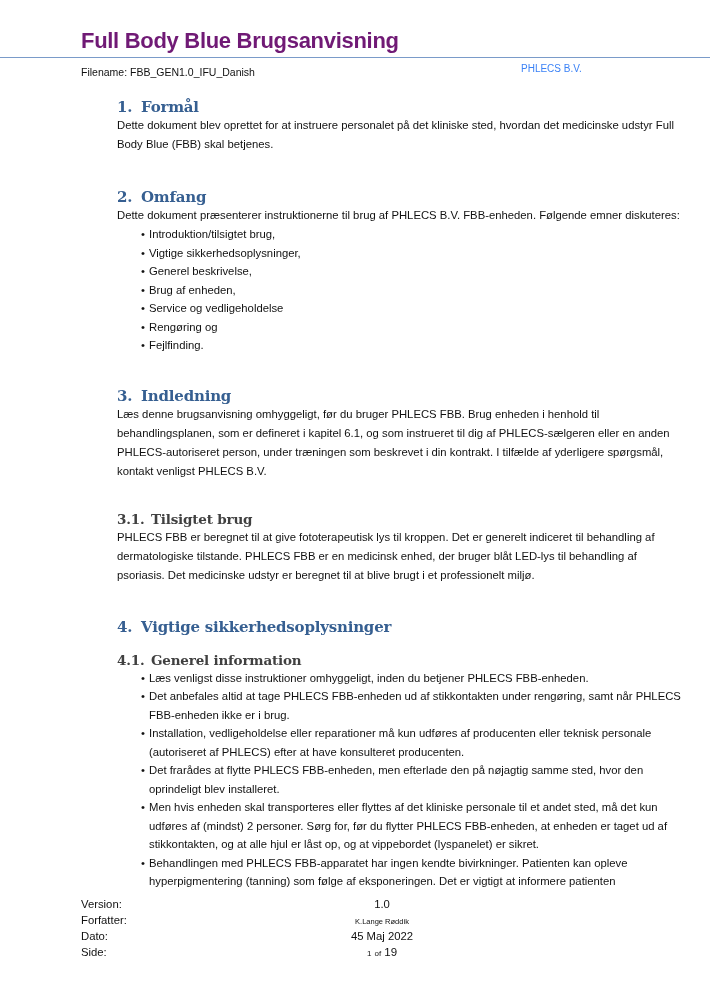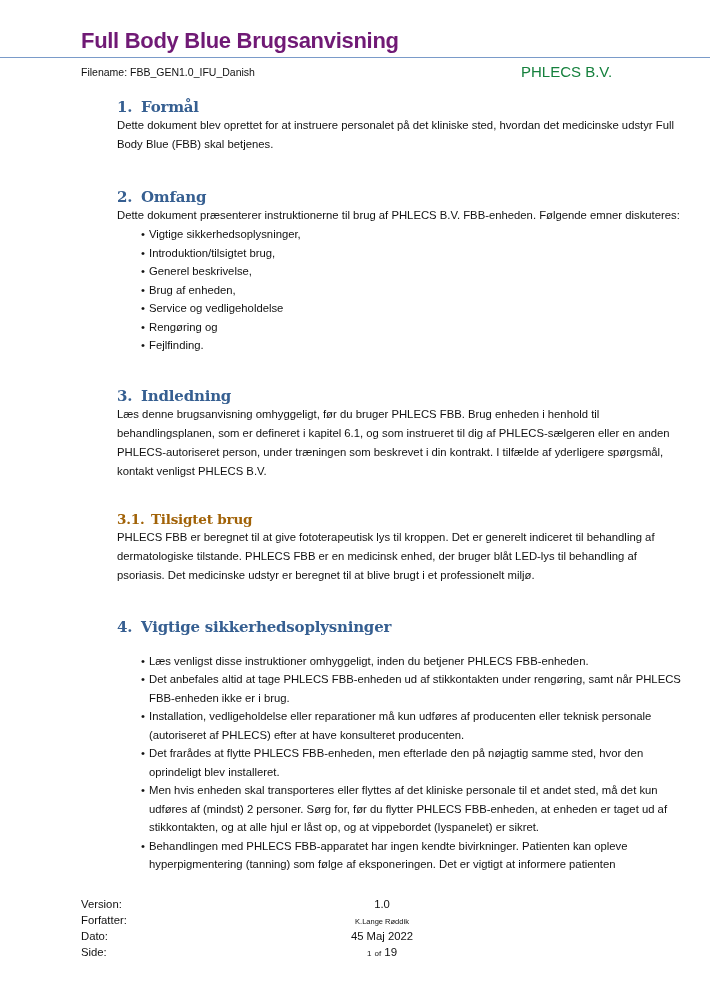--- a/index.html
+++ b/index.html
@@ -36,22 +36,22 @@
       position: absolute;
       left: 81px;
       top: 66px;
       font-size: 10.5px;
       color: #111;
     }
     .company {
       position: absolute;
       left: 521px;
       top: 63px;
-      font-size: 15px;
-      color: #15803d;
+      font-size: 10px;
+      color: #3b82f6;
     }
     .content {
       position: absolute;
       left: 81px;
       top: 98px;
       width: 570px;
       font-size: 11.3px;
       line-height: 19px;
       margin-left: 36px;
     }
@@ -65,21 +65,21 @@
     }
     h2.sec .num {
       display: inline-block;
       width: 24px;
     }
     h3.sub {
       font-family: "DejaVu Serif", serif;
       font-weight: bold;
       font-size: 13.5px;
       line-height: 17px;
-      color: #a16207;
+      color: #404040;
       letter-spacing: -0.2px;
     }
     h3.sub .num {
       display: inline-block;
       width: 34px;
     }
     p.body {
       font-size: 11.3px;
       line-height: 19px;
     }
@@ -152,22 +152,22 @@
   </section>
 
   <div class="gap-1"></div>
 
   <section>
     <h2 class="sec">
       <span class="num">2.</span><span>Omfang</span>
     </h2>
     <p class="body">Dette dokument præsenterer instruktionerne til brug af PHLECS B.V. FBB-enheden. Følgende emner diskuteres:</p>
     <ul class="bullets">
+      <li>Introduktion/tilsigtet brug,</li>
       <li>Vigtige sikkerhedsoplysninger,</li>
-      <li>Introduktion/tilsigtet brug,</li>
       <li>Generel beskrivelse,</li>
       <li>Brug af enheden,</li>
       <li>Service og vedligeholdelse</li>
       <li>Rengøring og</li>
       <li>Fejlfinding.</li>
     </ul>
   </section>
 
   <div class="gap-2"></div>
 
@@ -191,20 +191,23 @@
 
   <section>
     <h2 class="sec">
       <span class="num">4.</span><span>Vigtige sikkerhedsoplysninger</span>
     </h2>
   </section>
 
   <div class="gap-5"></div>
 
   <section>
+    <h3 class="sub">
+      <span class="num">4.1.</span><span>Generel information</span>
+    </h3>
     <ul class="bullets">
       <li>Læs venligst disse instruktioner omhyggeligt, inden du betjener PHLECS FBB-enheden.</li>
       <li>Det anbefales altid at tage PHLECS FBB-enheden ud af stikkontakten under rengøring, samt når PHLECS FBB-enheden ikke er i brug.</li>
       <li>Installation, vedligeholdelse eller reparationer må kun udføres af producenten eller teknisk personale (autoriseret af PHLECS) efter at have konsulteret producenten.</li>
       <li>Det frarådes at flytte PHLECS FBB-enheden, men efterlade den på nøjagtig samme sted, hvor den oprindeligt blev installeret.</li>
       <li>Men hvis enheden skal transporteres eller flyttes af det kliniske personale til et andet sted, må det kun udføres af (mindst) 2 personer. Sørg for, før du flytter PHLECS FBB-enheden, at enheden er taget ud af stikkontakten, og at alle hjul er låst op, og at vippebordet (lyspanelet) er sikret.</li>
       <li>Behandlingen med PHLECS FBB-apparatet har ingen kendte bivirkninger. Patienten kan opleve hyperpigmentering (tanning) som følge af eksponeringen. Det er vigtigt at informere patienten</li>
     </ul>
   </section>
 </div>

